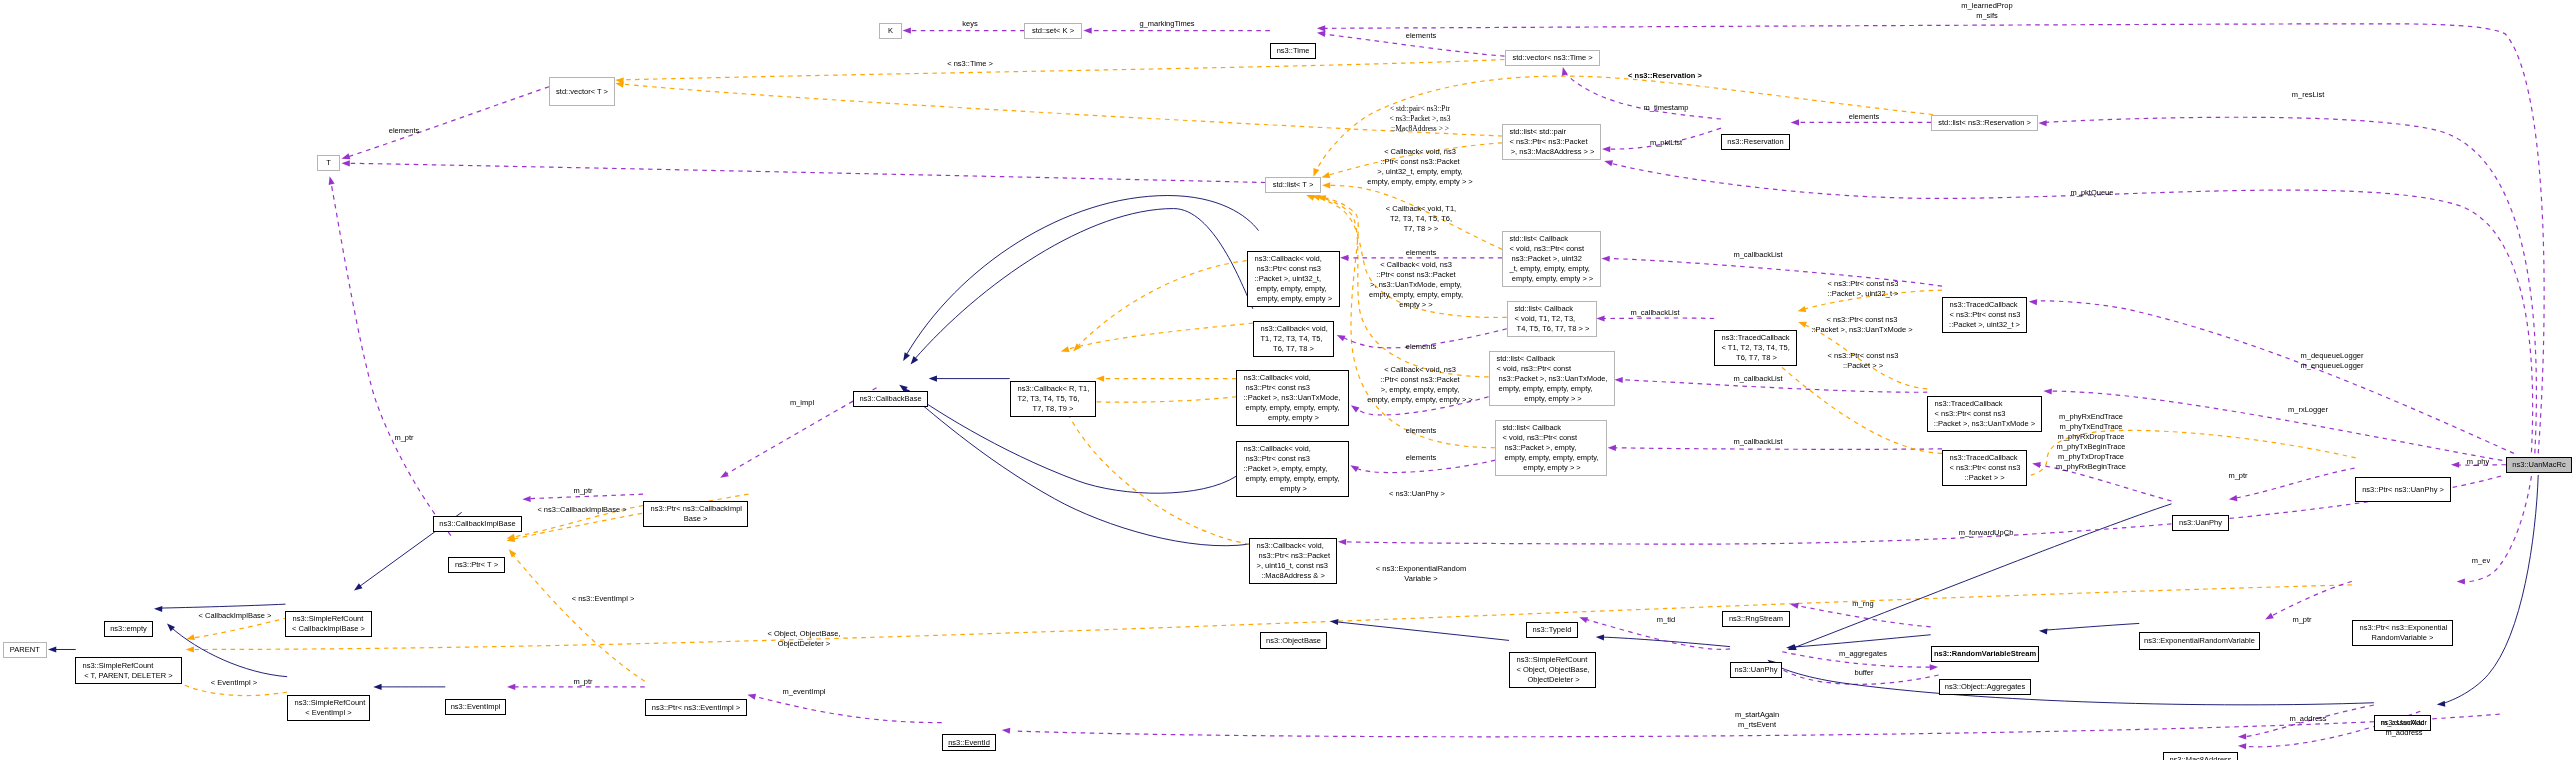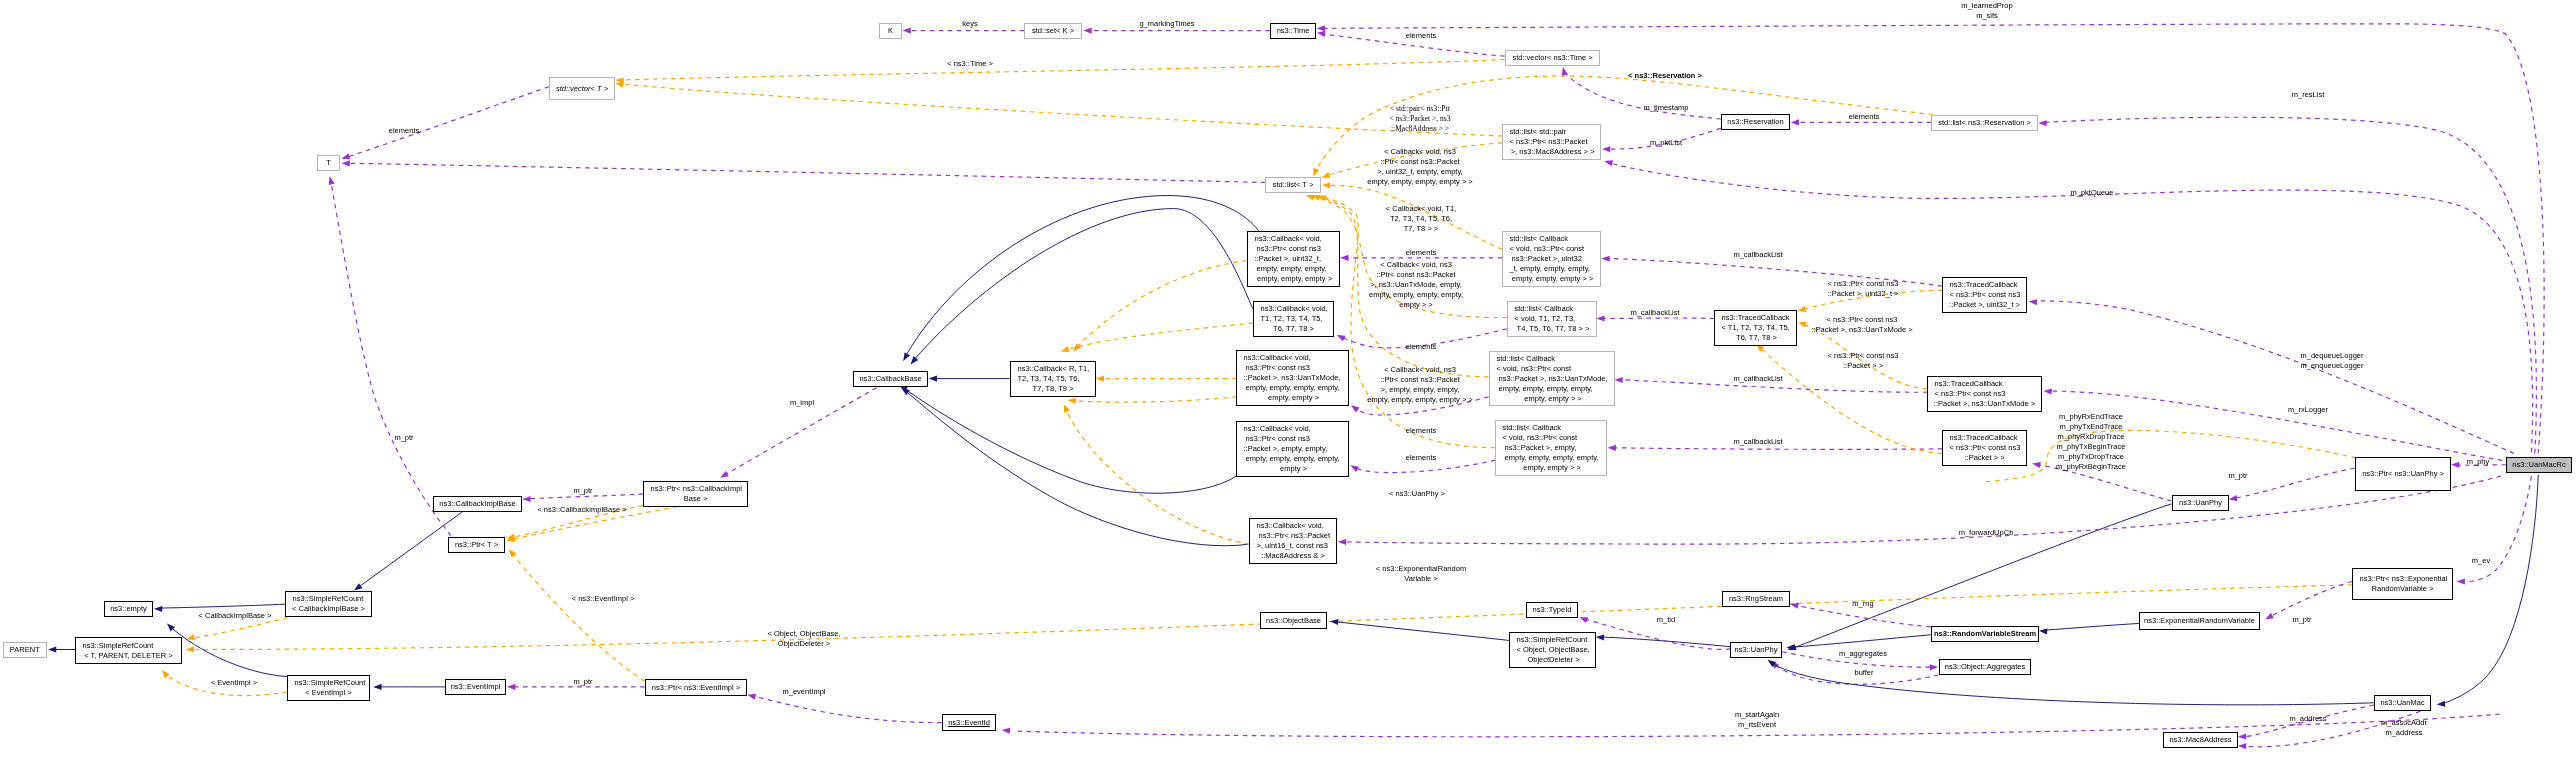--- a/index.html
+++ b/index.html
@@ -5,21 +5,21 @@
 html,body{margin:0;padding:0;background:#fff;}
 #page{position:relative;width:2576px;height:760px;background:#fff;overflow:hidden;
       font-family:"Liberation Sans","DejaVu Sans",sans-serif;}
 svg#edges{position:absolute;left:0;top:0;}
 .node{position:absolute;box-sizing:border-box;background:#fff;border:0.6px solid #b5b5b5;
       display:flex;flex-direction:column;align-items:stretch;justify-content:center;
       font-size:7.5px;color:#000;white-space:pre;}
 .node .ln{display:block;height:10px;line-height:10px;text-align:left;padding-left:6.5px;}
 .node .ln.last{text-align:center;padding-left:0;}
 .node.single .ln{text-align:center;padding-left:0;}
-.node.bold{border:0.9px solid #000;}
+.node.bold{border:0.9px solid #000;margin-top:20px;}
 .node.cur{border:0.9px solid #000;background:#bfbfbf;}
 .elabel{position:absolute;font-size:7.5px;color:#000;white-space:pre;text-align:center;transform:translateX(-50%);}
 .elabel .ln{display:block;height:10px;line-height:10px;}
 </style>
 </head>
 <body>
 
 <div id="page">
   <svg id="edges" width="2576" height="760" viewBox="0 0 4544 1341">
       <path d="M1807,54 L1601,54" fill="none" stroke="#9a32cd" stroke-width="2.1" stroke-dasharray="8,7.9"></path>
@@ -177,21 +177,21 @@
       <polygon points="0,0 -14.6,-5.4 -14.6,5.4" fill="#9a32cd" transform="translate(2360,956) rotate(181)"></polygon>
       <path d="M4478,838 C4474,950 4450,1120 4390,1190 C4360,1224 4320,1238 4308,1242" fill="none" stroke="#191970" stroke-width="1.7"></path>
       <polygon points="0,0 -14.6,-5.4 -14.6,5.4" fill="#191970" transform="translate(4299,1243) rotate(175)"></polygon>
       <path d="M4466,840 C4452,930 4420,1000 4390,1016 C4370,1026 4350,1027 4343,1027" fill="none" stroke="#9a32cd" stroke-width="2.1" stroke-dasharray="8,7.9"></path>
       <polygon points="0,0 -14.6,-5.4 -14.6,5.4" fill="#9a32cd" transform="translate(4334,1026) rotate(180)"></polygon>
     </svg>
   <div id="nodes">
       <div class="node single" style="left: 879px; top: 23px; width: 23px; height: 16.4px;"><div style="width: 100%; text-align: center;"><span class="ln last">K</span></div></div>
       <div class="node single" style="left: 1024px; top: 23px; width: 58px; height: 16.4px;"><div style="width: 100%; text-align: center;"><span class="ln last">std::set&lt; K &gt;</span></div></div>
       <div class="node bold single" style="left: 1270px; top: 23px; width: 46px; height: 16.4px;"><div style="width: 100%; text-align: center;"><span class="ln last">ns3::Time</span></div></div>
-      <div class="node single" style="left: 549px; top: 77px; width: 66px; height: 23px; font-style: italic;"><div style="width: 100%; text-align: center;"><span class="ln last">std::vector&lt; T &gt;</span></div></div>
+      <div class="node single" style="left: 549px; top: 77px; width: 66px; height: 29px;"><div style="width: 100%; text-align: center;"><span class="ln last">std::vector&lt; T &gt;</span></div></div>
       <div class="node single" style="left: 1505px; top: 50px; width: 95px; height: 16.4px;"><div style="width: 100%; text-align: center;"><span class="ln last">std::vector&lt; ns3::Time &gt;</span></div></div>
       <div class="node single" style="left: 317px; top: 155px; width: 23px; height: 16.4px;"><div style="width: 100%; text-align: center;"><span class="ln last">T</span></div></div>
       <div class="node " style="left: 1502px; top: 124px; width: 99px; height: 36px;"><div style="width: 100%; text-align: center;"><span class="ln">std::list&lt; std::pair</span><span class="ln">&lt; ns3::Ptr&lt; ns3::Packet</span><span class="ln last"> &gt;, ns3::Mac8Address &gt; &gt;</span></div></div>
       <div class="node bold single" style="left: 1721px; top: 114px; width: 69px; height: 16.4px;"><div style="width: 100%; text-align: center;"><span class="ln last">ns3::Reservation</span></div></div>
       <div class="node single" style="left: 1931px; top: 115px; width: 107px; height: 16.4px;"><div style="width: 100%; text-align: center;"><span class="ln last">std::list&lt; ns3::Reservation &gt;</span></div></div>
       <div class="node single" style="left: 1265px; top: 177px; width: 56px; height: 16.4px;"><div style="width: 100%; text-align: center;"><span class="ln last">std::list&lt; T &gt;</span></div></div>
       <div class="node bold" style="left: 1247px; top: 231px; width: 93px; height: 56px;"><div style="width: 100%; text-align: center;"><span class="ln">ns3::Callback&lt; void,</span><span class="ln"> ns3::Ptr&lt; const ns3</span><span class="ln">::Packet &gt;, uint32_t,</span><span class="ln"> empty, empty, empty,</span><span class="ln last"> empty, empty, empty &gt;</span></div></div>
       <div class="node " style="left: 1502px; top: 231px; width: 99px; height: 56px;"><div style="width: 100%; text-align: center;"><span class="ln">std::list&lt; Callback</span><span class="ln">&lt; void, ns3::Ptr&lt; const</span><span class="ln"> ns3::Packet &gt;, uint32</span><span class="ln">_t, empty, empty, empty,</span><span class="ln last"> empty, empty, empty &gt; &gt;</span></div></div>
       <div class="node bold" style="left: 1253px; top: 301px; width: 81px; height: 36px;"><div style="width: 100%; text-align: center;"><span class="ln">ns3::Callback&lt; void,</span><span class="ln">T1, T2, T3, T4, T5,</span><span class="ln last">T6, T7, T8 &gt;</span></div></div>
       <div class="node " style="left: 1507px; top: 301px; width: 90px; height: 36px;"><div style="width: 100%; text-align: center;"><span class="ln">std::list&lt; Callback</span><span class="ln">&lt; void, T1, T2, T3,</span><span class="ln last"> T4, T5, T6, T7, T8 &gt; &gt;</span></div></div>
@@ -218,23 +218,23 @@
       <div class="node bold single" style="left: 645px; top: 679px; width: 102px; height: 17px; align-items: center;"><div style="width: 100%; text-align: center;"><span class="ln last">ns3::Ptr&lt; ns3::EventImpl &gt;</span></div></div>
       <div class="node bold single" style="left: 942px; top: 714px; width: 54px; height: 17px; text-decoration: underline;"><div style="width: 100%; text-align: center;"><span class="ln last">ns3::EventId</span></div></div>
       <div class="node bold single" style="left: 1260px; top: 612px; width: 67px; height: 17px;"><div style="width: 100%; text-align: center;"><span class="ln last">ns3::ObjectBase</span></div></div>
       <div class="node bold single" style="left: 1526px; top: 602px; width: 52px; height: 16px;"><div style="width: 100%; text-align: center;"><span class="ln last">ns3::TypeId</span></div></div>
       <div class="node bold single" style="left: 1722px; top: 591px; width: 68px; height: 16px;"><div style="width: 100%; text-align: center;"><span class="ln last">ns3::RngStream</span></div></div>
       <div class="node bold" style="left: 1509px; top: 632px; width: 87px; height: 36px;"><div style="width: 100%; text-align: center;"><span class="ln">ns3::SimpleRefCount</span><span class="ln">&lt; Object, ObjectBase,</span><span class="ln last"> ObjectDeleter &gt;</span></div></div>
       <div class="node bold single" style="left: 1730px; top: 642px; width: 52px; height: 16px;"><div style="width: 100%; text-align: center;"><span class="ln last">ns3::UanPhy</span></div></div>
       <div class="node bold single" style="left: 1939px; top: 659px; width: 92px; height: 16.4px;"><div style="width: 100%; text-align: center;"><span class="ln last">ns3::Object::Aggregates</span></div></div>
       <div class="node bold single" style="left: 1931px; top: 626px; width: 108px; height: 16.4px;"><div style="width: 100%; text-align: center; font-weight: bold;"><span class="ln last">ns3::RandomVariableStream</span></div></div>
       <div class="node bold single" style="left: 2139px; top: 612px; width: 121px; height: 17.6px;"><div style="width: 100%; text-align: center;"><span class="ln last">ns3::ExponentialRandomVariable</span></div></div>
-      <div class="node bold" style="left: 2352px; top: 568px; width: 101px; height: 32px;"><div style="width: 100%; text-align: center;"><span class="ln">ns3::Ptr&lt; ns3::Exponential</span><span class="ln last">RandomVariable &gt;</span></div></div>
+      <div class="node bold" style="left: 2352px; top: 600px; width: 101px; height: 26px;"><div style="width: 100%; text-align: center;"><span class="ln">ns3::Ptr&lt; ns3::Exponential</span><span class="ln last">RandomVariable &gt;</span></div></div>
       <div class="node bold single" style="left: 2172px; top: 495px; width: 57px; height: 16.4px;"><div style="width: 100%; text-align: center;"><span class="ln last">ns3::UanPhy</span></div></div>
-      <div class="node bold single" style="left: 2355px; top: 457px; width: 96px; height: 34px;"><div style="width: 100%; text-align: center;"><span class="ln last">ns3::Ptr&lt; ns3::UanPhy &gt;</span></div></div>
+      <div class="node bold single" style="left: 2355px; top: 457px; width: 96px; height: 25px;"><div style="width: 100%; text-align: center;"><span class="ln last">ns3::Ptr&lt; ns3::UanPhy &gt;</span></div></div>
       <div class="node cur single" style="left: 2506px; top: 457px; width: 66px; height: 16px;"><div style="width: 100%; text-align: center;"><span class="ln last">ns3::UanMacRc</span></div></div>
       <div class="node bold single" style="left: 2374px; top: 695px; width: 57px; height: 16.4px;"><div style="width: 100%; text-align: center;"><span class="ln last">ns3::UanMac</span></div></div>
       <div class="node bold single" style="left: 2163px; top: 732px; width: 75px; height: 16.4px;"><div style="width: 100%; text-align: center;"><span class="ln last">ns3::Mac8Address</span></div></div>
     </div>
   <div id="labels">
       <div class="elabel" style="left: 970px; top: 19px;"><span class="ln">keys</span></div>
       <div class="elabel" style="left: 1167px; top: 19px;"><span class="ln">g_markingTimes</span></div>
       <div class="elabel" style="left: 1421px; top: 31px;"><span class="ln">elements</span></div>
       <div class="elabel" style="left: 1987px; top: 1.1px;"><span class="ln">m_learnedProp</span><span class="ln">m_sifs</span></div>
       <div class="elabel" style="left: 2308px; top: 90px;"><span class="ln">m_resList</span></div>

